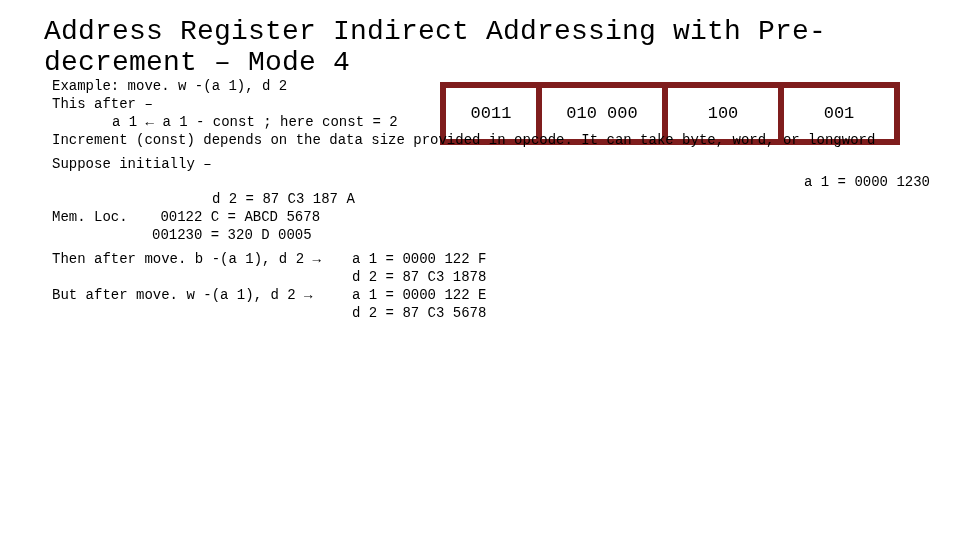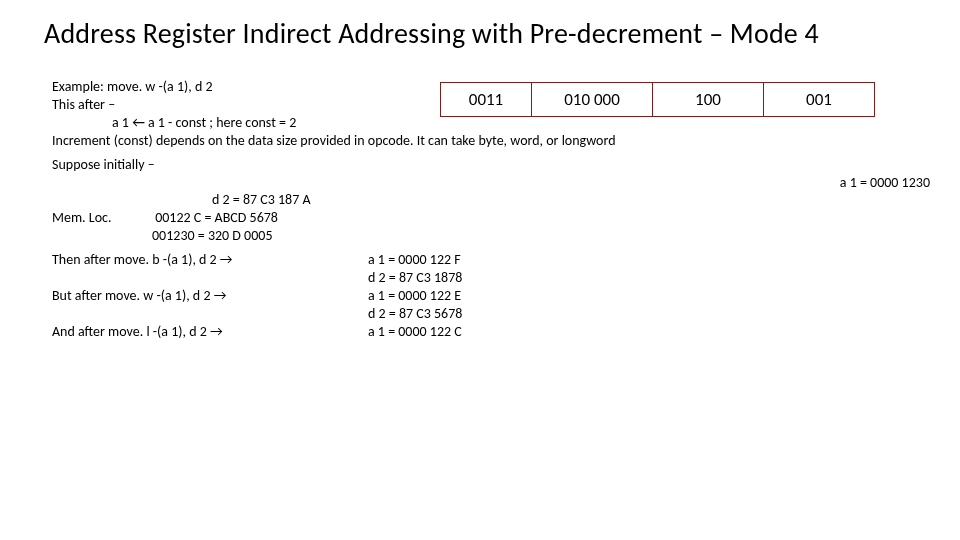--- a/index.html
+++ b/index.html
@@ -9,20 +9,21 @@
     height: 540px;
     background: #fff;
     font-family: "Calibri", "Segoe UI", Arial, sans-serif;
     color: #000;
   }
   .slide {
     position: relative;
     width: 960px;
     height: 380px;
     box-sizing: border-box;
+    font-family: Liberation Mono, monospace;
   }
   .title {
     position: absolute;
     left: 44px;
     top: 16px;
     font-size: 28px;
     font-weight: 400;
     letter-spacing: 0.2px;
   }
   .body {
@@ -37,30 +38,30 @@
   .indent-lbl { display: inline-block; width: 100px; vertical-align: top; }
   .indent-val { display: inline-block; vertical-align: top; }
   .opcode-table {
     position: absolute;
     left: 440px;
     top: 82px;
     border-collapse: collapse;
     font-size: 17px;
   }
   .opcode-table td {
-    border: 1px solid #7f1d1d;
-    padding: 6px 0;
+    border: 6px solid #7f1d1d;
+    padding: 16px 0;
     text-align: center;
   }
   .c0 { width: 90px; }
   .c1 { width: 120px; }
   .c2 { width: 110px; }
   .c3 { width: 110px; }
   .block2 { margin-top: 6px; }
-  .results-row { display: flex; gap: 16px; }
+  .results-row { display: flex; }
   .results-label { width: 300px; }
   .results-vals { }
 </style>
 </head>
 <body>
 
 <div class="slide">
 
   <div class="title">Address Register Indirect Addressing with Pre-decrement – Mode 4</div>
 
@@ -103,22 +104,18 @@
       </div>
       <div class="results-row">
         <div class="results-label">But after move. w -(a 1), d 2 →</div>
         <div class="results-vals">a 1 = 0000 122 E</div>
       </div>
       <div class="results-row">
         <div class="results-label"></div>
         <div class="results-vals">d 2 = 87 C3 5678</div>
       </div>
       <div class="results-row">
-        <div class="results-label">And after move. l -(a 1), d 2 →</div>
-        <div class="results-vals">a 1 = 0000 122 C</div>
-      </div>
-      <div class="results-row">
         <div class="results-label"></div>
       </div>
     </div>
   </div>
 
 </div>
 
 </body></html>

